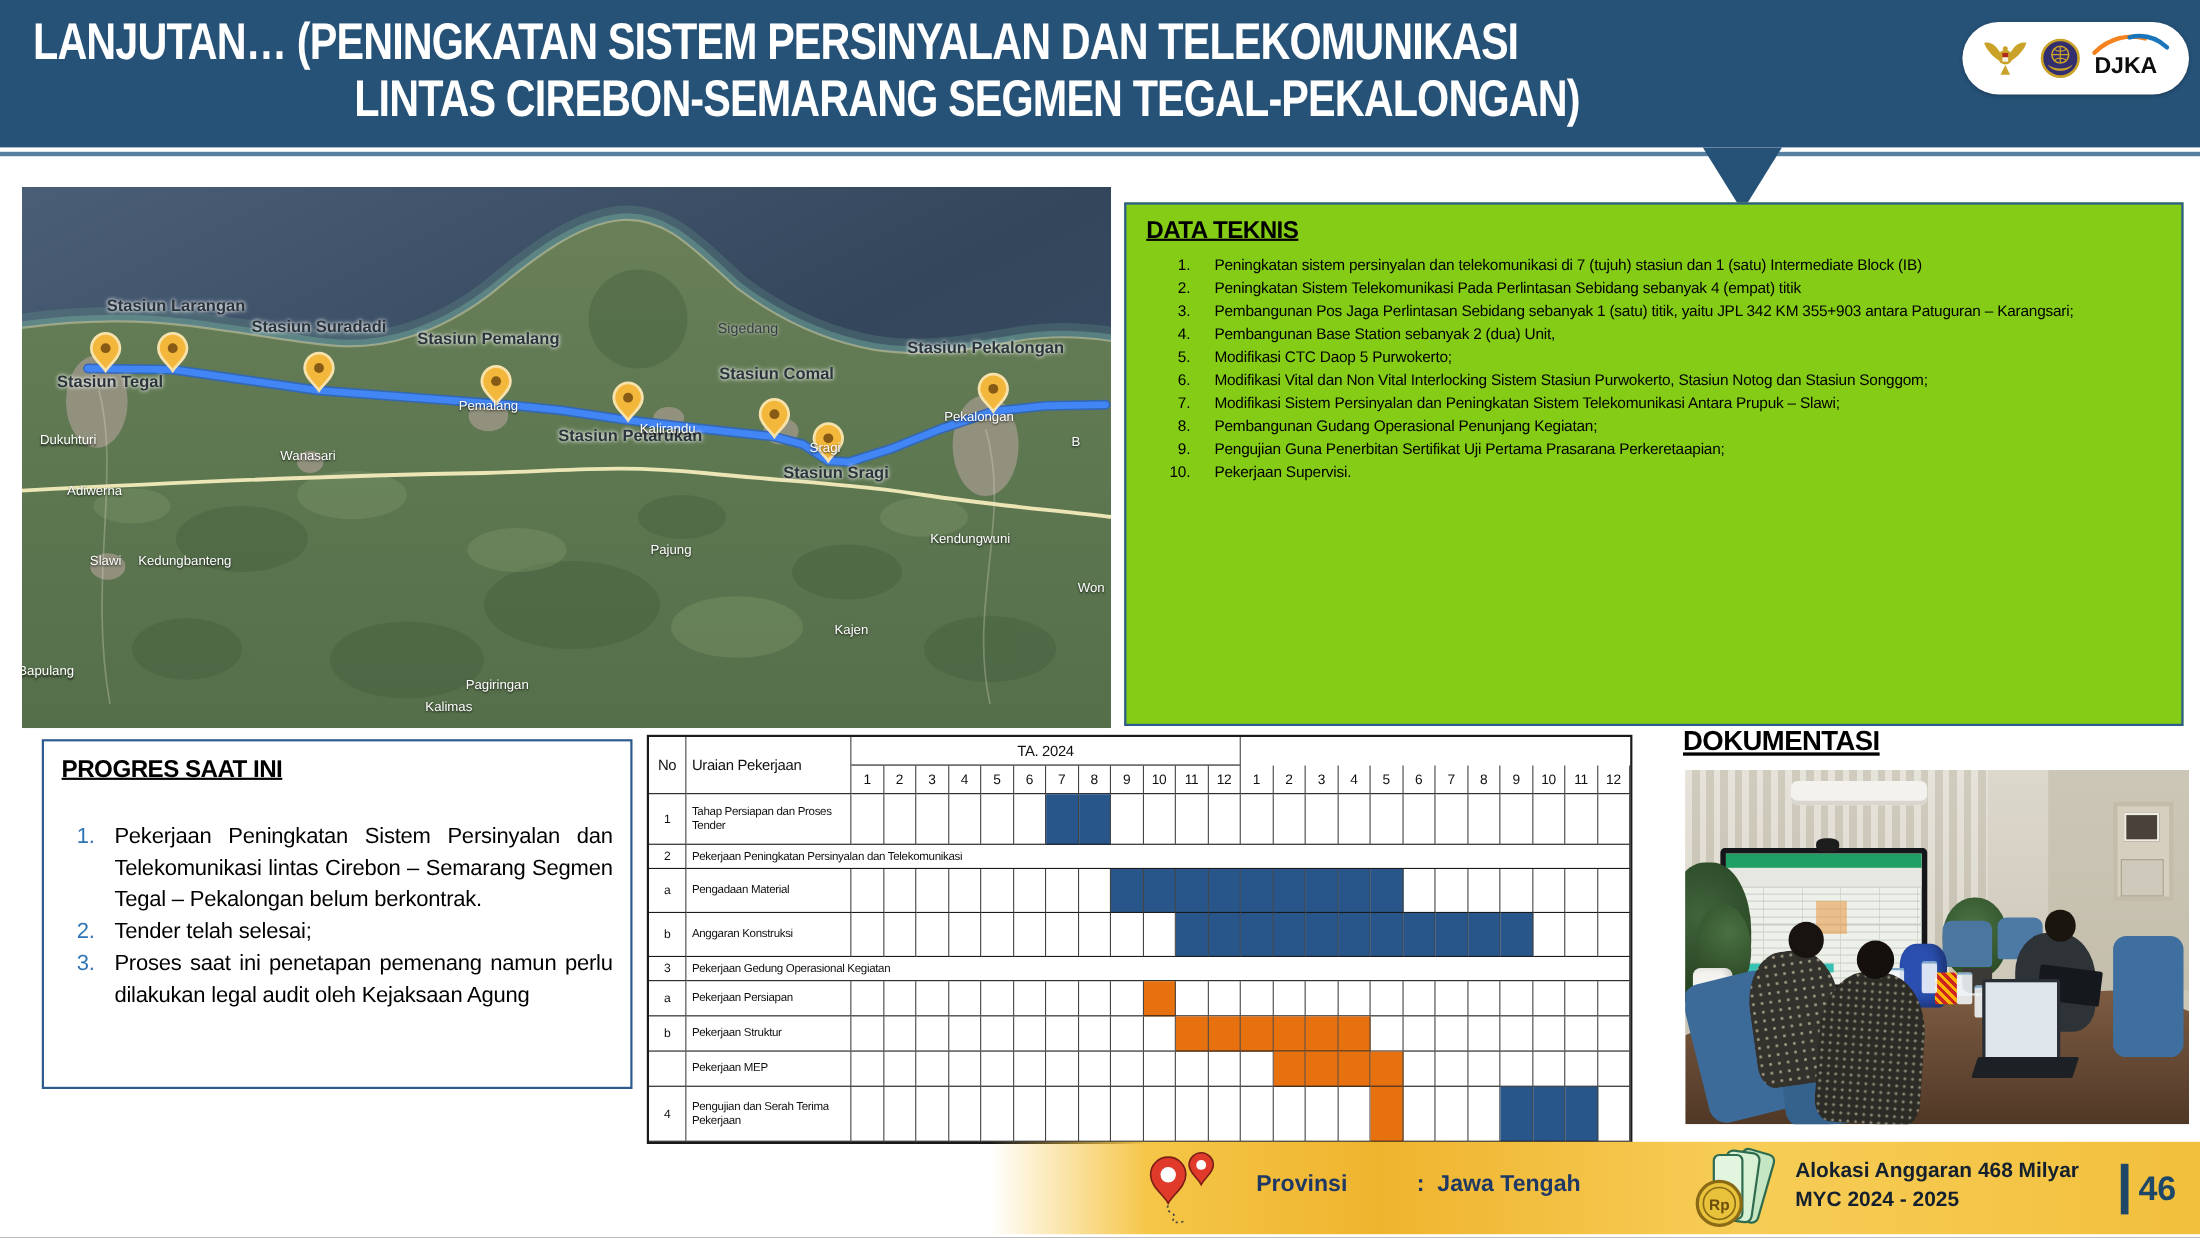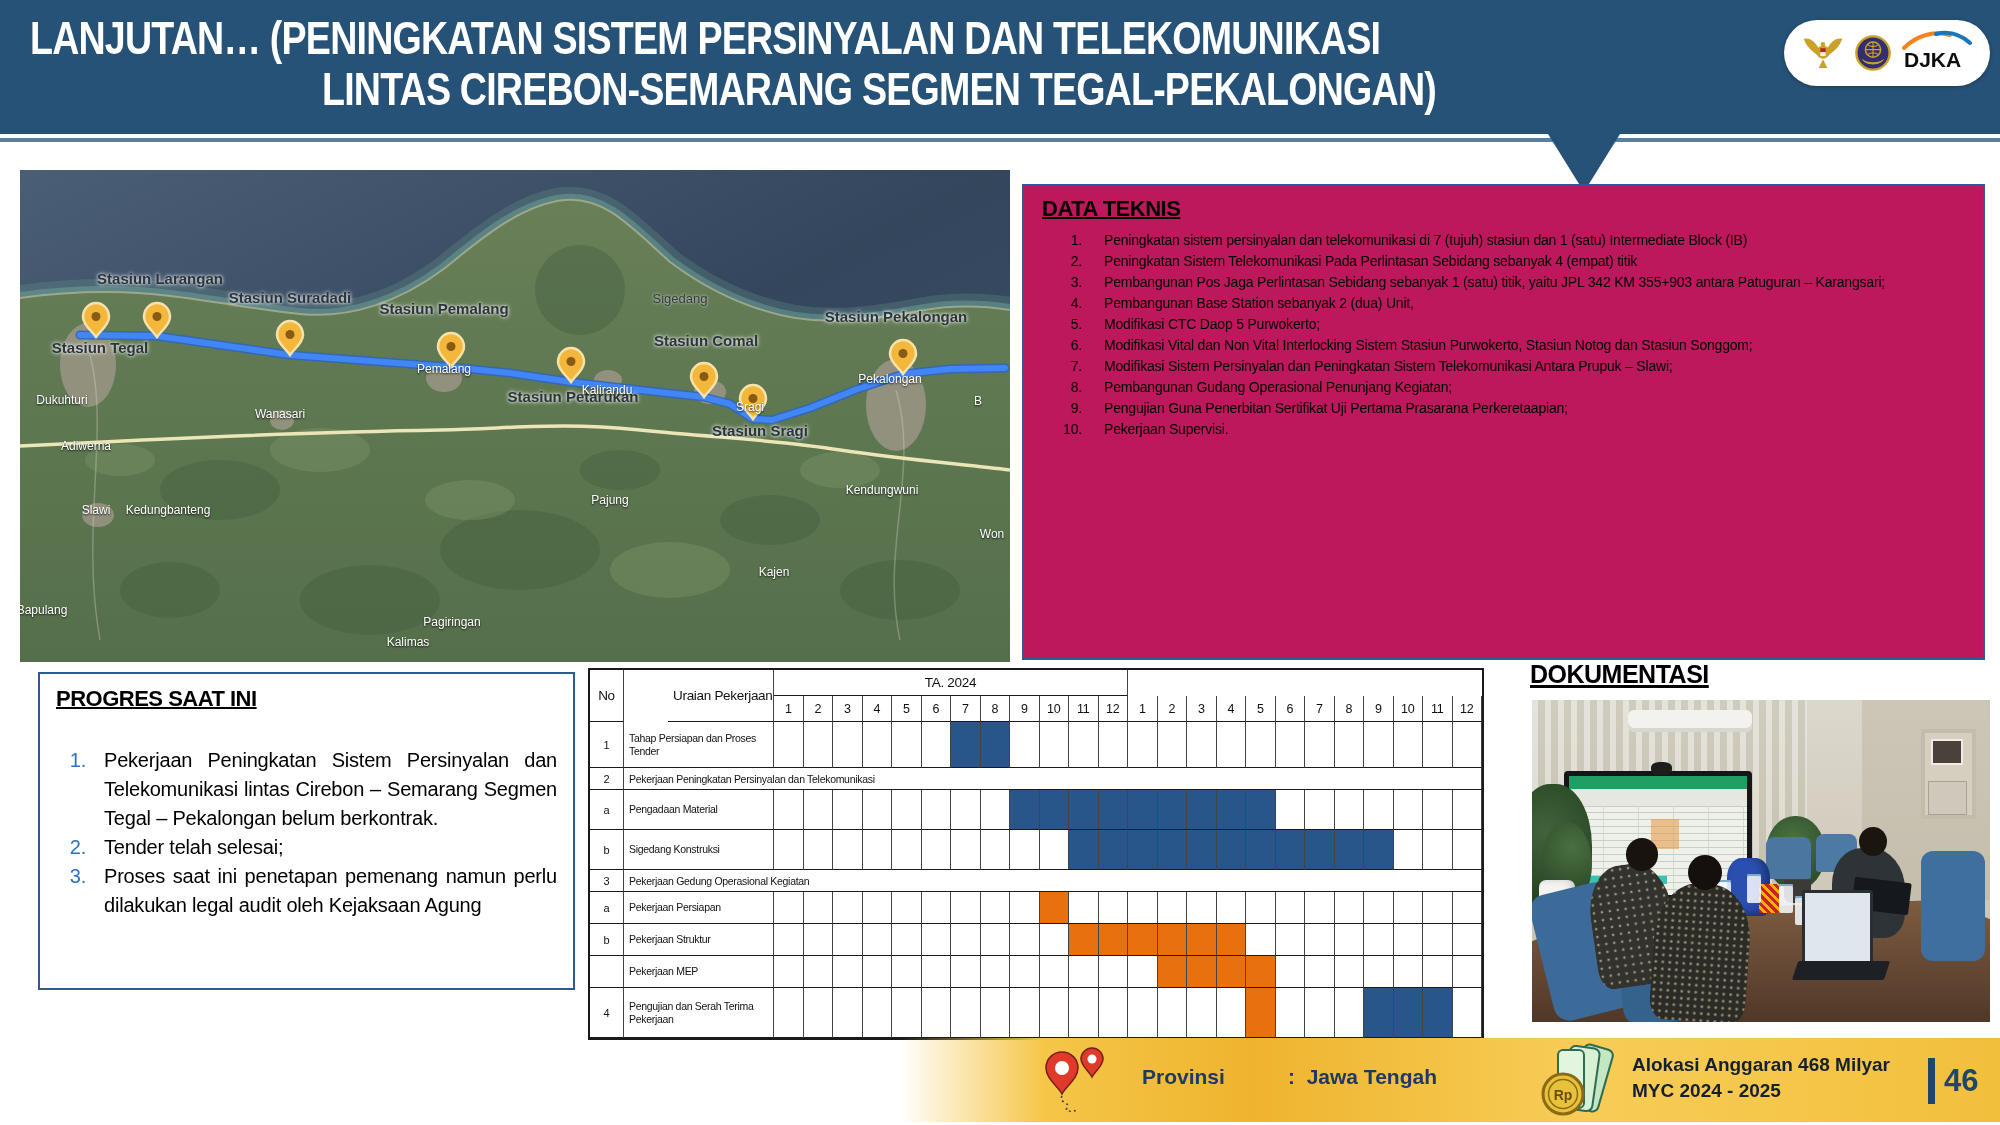--- a/index.html
+++ b/index.html
@@ -25,42 +25,42 @@
   .map-box{position:absolute;left:20px;top:170px;width:990px;height:492px;overflow:hidden;}
   .map-box svg{position:absolute;left:0;top:0;}
   .map-labels{position:absolute;left:0;top:0;width:990px;height:492px;}
   .map-labels span{position:absolute;transform:translate(-50%,-50%);white-space:nowrap;}
   .ml-station{font-size:15px;font-weight:bold;color:#2b333b;
               text-shadow:0 0 3px rgba(255,255,255,.9),0 0 5px rgba(255,255,255,.7);}
   .ml-town-dark{font-size:13px;color:#333a40;text-shadow:0 0 3px rgba(255,255,255,.85);}
   .ml-town{font-size:12px;color:#fff;text-shadow:0 1px 2px rgba(0,0,0,.85);}
   
   .dt-box{position:absolute;left:1022px;top:184px;width:963px;height:476px;box-sizing:border-box;
-          border:2px solid #2E5B8F;background:#be185d;padding:10px 22px 6px 18px;}
+          border:2px solid #2E5B8F;background:#84cc16;padding:10px 22px 6px 18px;}
   .box-head{font-size:22px;font-weight:bold;color:#000;text-decoration:underline;
             text-decoration-thickness:2px;letter-spacing:-.5px;}
   ol.num-list{margin:8px 0 0 0;padding:0;list-style:none;counter-reset:n;}
   ol.num-list li{counter-increment:n;position:relative;padding-left:62px;text-align:justify;
                  font-size:14px;line-height:1.5;color:#000;letter-spacing:-.2px;}
   ol.num-list li::before{content:counter(n) ".";position:absolute;left:0;width:40px;text-align:right;}
   .progres-box{position:absolute;left:38px;top:672px;width:537px;height:318px;box-sizing:border-box;
                border:2px solid #2E5B8F;background:#fff;padding:12px 16px;}
   .progres-box ol.num-list{margin-top:34px;}
   .progres-box ol.num-list li{font-size:20px;line-height:1.45;padding-left:48px;}
   .progres-box ol.num-list li::before{width:30px;color:#2E74B5;}
   
   .gantt{position:absolute;left:588px;top:668px;width:892px;display:grid;
          grid-template-columns:34px 150px repeat(24,1fr);
          grid-template-rows:26px 26px 46px 22px 40px 40px 22px 32px 32px 32px 50px;
          border:2px solid #1a1a1a;background:#fff;color:#111;}
   .gc{border-right:1px solid #444;border-bottom:1.6px solid #1a1a1a;display:flex;
       align-items:center;justify-content:center;font-size:12.5px;letter-spacing:-.3px;
       overflow:hidden;}
   .gc.hd{font-size:13.5px;}
-  .gc.left{justify-content:flex-start;padding-left:5px;margin-left:44px;}
+  .gc.left{justify-content:flex-start;padding-left:5px;}
   .gc.task{justify-content:flex-start;padding-left:5px;font-size:10.5px;text-align:left;line-height:1.15;}
   .gc.sec{justify-content:flex-start;padding-left:5px;font-size:10.5px;}
   .gc.no{font-size:11px;}
   .gc.c-blue{background:#28568A;}
   .gc.c-orange{background:#E7710F;}
   
   .dok-head{position:absolute;left:1530px;top:660px;font-size:25px;font-weight:bold;color:#000;
             text-decoration:underline;text-decoration-thickness:3px;letter-spacing:-.5px;}
   .photo{position:absolute;left:1532px;top:700px;width:458px;height:322px;overflow:hidden;
          background:linear-gradient(180deg,#dcd8cc,#cfc9ba 58%,#c2bbaa);}
@@ -383,21 +383,21 @@
       <div class="gc mc c-blue" style="grid-area: 5 / 18;"></div>
       <div class="gc mc c-blue" style="grid-area: 5 / 19;"></div>
       <div class="gc mc" style="grid-area: 5 / 20;"></div>
       <div class="gc mc" style="grid-area: 5 / 21;"></div>
       <div class="gc mc" style="grid-area: 5 / 22;"></div>
       <div class="gc mc" style="grid-area: 5 / 23;"></div>
       <div class="gc mc" style="grid-area: 5 / 24;"></div>
       <div class="gc mc" style="grid-area: 5 / 25;"></div>
       <div class="gc mc" style="grid-area: 5 / 26;"></div>
       <div class="gc no" style="grid-area: 6 / 1;">b</div>
-      <div class="gc task" style="grid-area: 6 / 2;">Sigedang Konstruksi</div>
+      <div class="gc task" style="grid-area: 6 / 2;">Anggaran Konstruksi</div>
       <div class="gc mc" style="grid-area: 6 / 3;"></div>
       <div class="gc mc" style="grid-area: 6 / 4;"></div>
       <div class="gc mc" style="grid-area: 6 / 5;"></div>
       <div class="gc mc" style="grid-area: 6 / 6;"></div>
       <div class="gc mc" style="grid-area: 6 / 7;"></div>
       <div class="gc mc" style="grid-area: 6 / 8;"></div>
       <div class="gc mc" style="grid-area: 6 / 9;"></div>
       <div class="gc mc" style="grid-area: 6 / 10;"></div>
       <div class="gc mc" style="grid-area: 6 / 11;"></div>
       <div class="gc mc" style="grid-area: 6 / 12;"></div>

